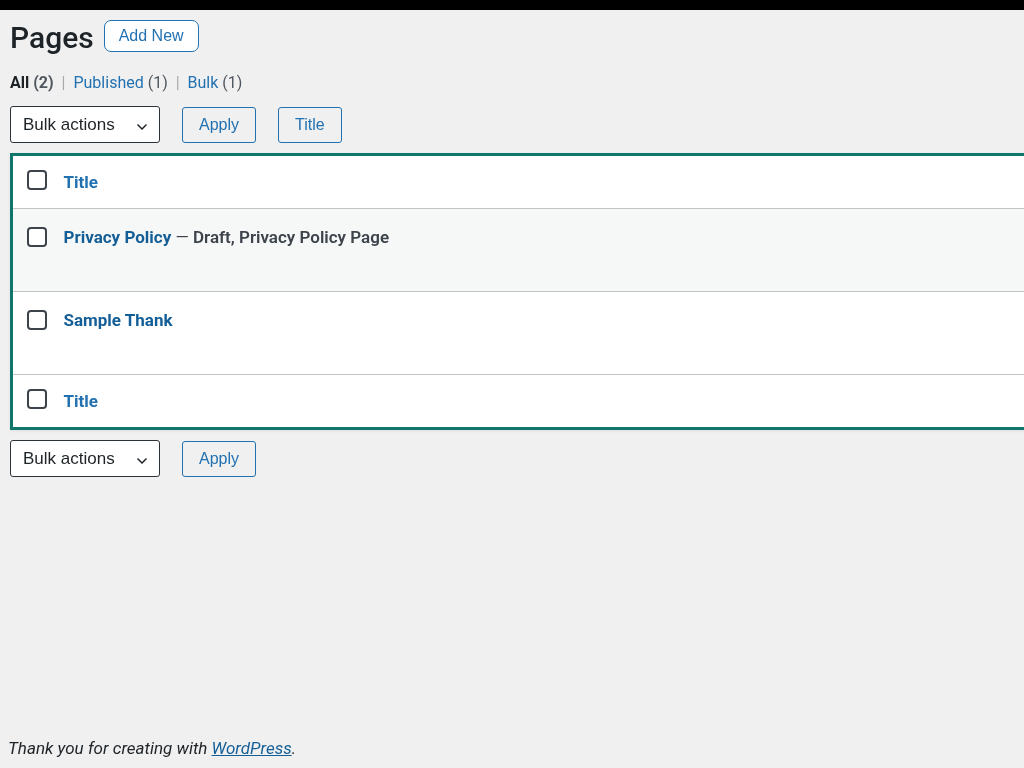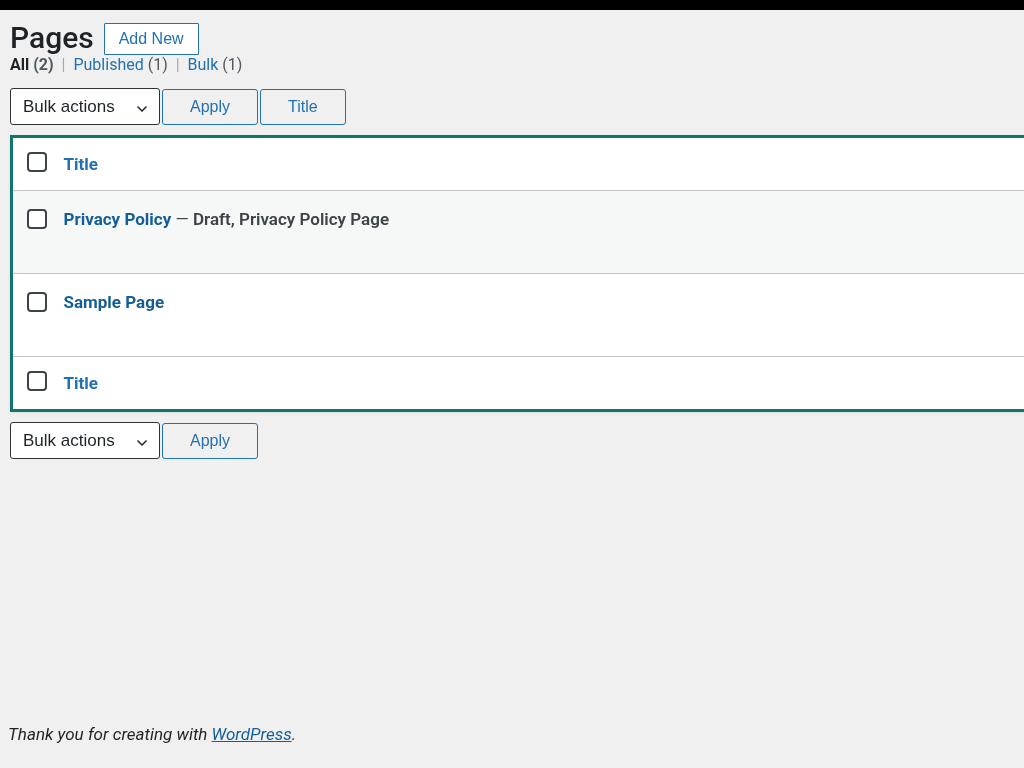--- a/index.html
+++ b/index.html
@@ -13,36 +13,37 @@
   }
   .topbar {
     height: 10px;
     background: #000;
   }
   .wrap {
     padding: 10px 0 0 10px;
   }
   .heading-row {
     display: flex;
-    align-items: flex-end;
+    align-items: flex-start;
     gap: 10px;
+    margin-bottom: 18px;
   }
   .page-title {
     font-size: 30px;
     font-weight: 500;
     margin: 0;
     color: #1d2327;
   }
   .add-new-btn {
     border: 1px solid #2271b1;
     background: #fff;
     color: #2271b1;
     font-size: 16px;
     padding: 6px 14px;
-    border-radius: 1px;
+    border-radius: 7px;
     cursor: pointer;
     font-weight: 500;
   }
   .subsubsub {
     font-size: 16px;
     margin-bottom: 14px;
     color: #2c3338;
   }
   .subsubsub .current {
     color: #1d2327;
@@ -54,21 +55,21 @@
     cursor: pointer;
   }
   .subsubsub .sep {
     color: #a7aaad;
     padding: 0 4px;
   }
   .subsubsub .count { color: #50575e; }
   .tablenav {
     display: flex;
     align-items: center;
-    gap: 2px;
+    gap: 22px;
     margin-bottom: 10px;
   }
   .select-wrap {
     position: relative;
     display: inline-block;
   }
   .select-wrap select {
     appearance: none;
     -webkit-appearance: none;
     border: 1px solid #2c3338;
@@ -87,21 +88,21 @@
     transform: translateY(-50%);
     pointer-events: none;
     width: 12px; height: 12px;
   }
   .chevron svg { width: 12px; height: 12px; fill: #1d2327; }
   .action-btn {
     border: 1px solid #2271b1;
     background: #f0f0f1;
     color: #2271b1;
     font-size: 16px;
-    padding: 8px 27px;
+    padding: 8px 16px;
     border-radius: 3px;
     cursor: pointer;
     font-weight: 500;
   }
   table.list-table {
     width: 1024px;
     border-collapse: collapse;
     background: #fff;
     border: 3px solid #0f766e;
     box-shadow: 0 1px 3px rgba(0,0,0,.08);
@@ -136,21 +137,21 @@
   .cbx {
     width: 20px; height: 20px;
     border: 2px solid #3c434a;
     border-radius: 4px;
     background: #fff;
     display: inline-block;
     cursor: pointer;
   }
   .footer {
     position: fixed;
-    bottom: 24px;
+    bottom: 10px;
     left: 8px;
     font-style: italic;
     font-size: 17px;
     color: #1d2327;
   }
   .footer a {
     color: #135e96;
     text-decoration: underline;
     cursor: pointer;
   }
@@ -209,21 +210,21 @@
     <tbody>
       <tr class="alt">
         <td class="check-col title-cell"><span class="cbx"></span></td>
         <td class="title-cell">
           <a class="row-title">Privacy Policy</a><span class="post-state-sep"> — </span><span class="post-state">Draft, Privacy Policy Page</span>
         </td>
       </tr>
       <tr>
         <td class="check-col title-cell"><span class="cbx"></span></td>
         <td class="title-cell">
-          <a class="row-title">Sample Page</a><span class="post-state-sep"></span><span class="post-state"></span>
+          <a class="row-title">Sample Thank</a><span class="post-state-sep"></span><span class="post-state"></span>
         </td>
       </tr>
     </tbody>
     <tfoot>
       <tr>
         <th class="check-col"><span class="cbx"></span></th>
         <th>Title</th>
       </tr>
     </tfoot>
   </table>

